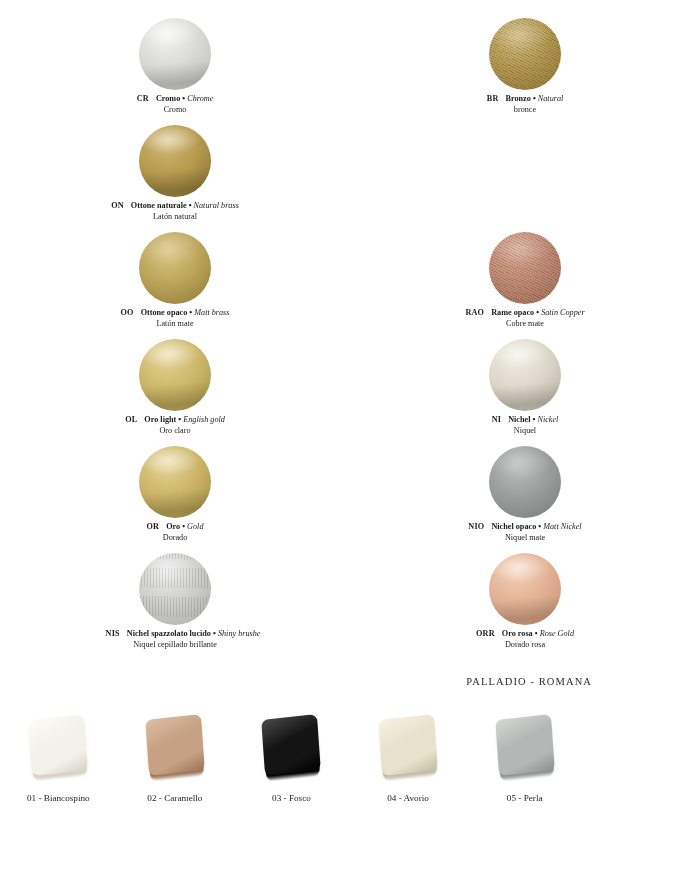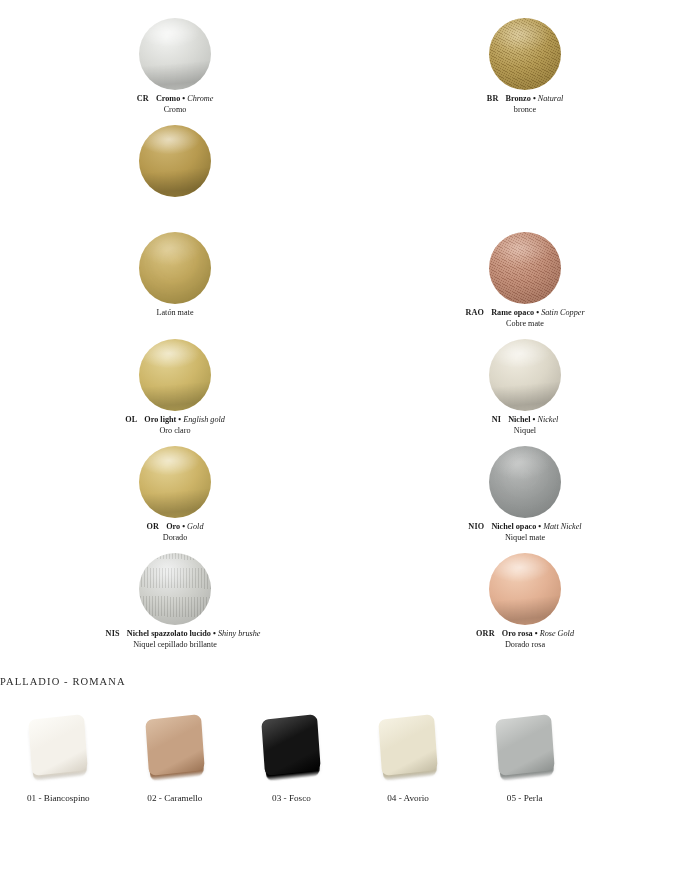--- a/index.html
+++ b/index.html
@@ -88,21 +88,21 @@
 
   
   .fin-col.clip .fin-line1 { position: relative; left: 8px; }
 
   
   .palladio-title {
     position: absolute;
     top: 676px;
     left: 0;
     width: 592px;
-    text-align: left;
+    text-align: right;
     font-size: 10.5px;
     letter-spacing: 1.1px;
     color: #2b2b2b;
   }
   .tiles {
     position: absolute;
     top: 706px;
     left: 0;
     width: 700px;
     display: flex;
@@ -182,32 +182,41 @@
   </div>
 
   <div class="fin-row">
     <div class="fin-col">
       <div class="sphere-wrap">
         <div class="sphere" style="background: radial-gradient(circle at 38% 26%, rgb(207, 182, 114) 0%, rgb(183, 154, 79) 46%, rgb(126, 106, 45) 100%);">
           <div class="brush" style="background: none;"></div>
           <div class="gloss" style="background: radial-gradient(62% 30% at 42% 20%, rgba(255, 255, 255, 0.55) 0%, rgba(255, 255, 255, 0) 70%), linear-gradient(175deg, rgba(255, 255, 255, 0) 62%, rgba(0, 0, 0, 0.16) 88%, rgba(0, 0, 0, 0.05) 100%);"></div>
         </div>
       </div>
+      <div class="fin-label">
+        <div class="fin-line1">
+          <span class="fin-code">ON</span><span class="fin-it">Ottone naturale</span> <span class="fin-sep">•</span> <span class="fin-en">Natural brass</span>
+        </div>
+        <div class="fin-line2">Latón natural</div>
+      </div>
     </div>
   </div>
 
   <div class="fin-row">
     <div class="fin-col">
       <div class="sphere-wrap">
         <div class="sphere" style="background: radial-gradient(circle at 38% 26%, rgb(220, 198, 132) 0%, rgb(195, 169, 93) 46%, rgb(147, 128, 58) 100%);">
           <div class="brush" style="background: radial-gradient(circle at 50% 40%, rgba(255, 255, 255, 0.1) 0%, rgba(0, 0, 0, 0.05) 80%); opacity: 0.8;"></div>
           <div class="gloss" style="background: radial-gradient(60% 34% at 44% 22%, rgba(255, 255, 255, 0.22) 0%, rgba(255, 255, 255, 0) 72%);"></div>
         </div>
       </div>
       <div class="fin-label">
+        <div class="fin-line1">
+          <span class="fin-code">OO</span><span class="fin-it">Ottone opaco</span> <span class="fin-sep">•</span> <span class="fin-en">Matt brass</span>
+        </div>
         <div class="fin-line2">Latón mate</div>
       </div>
     </div>
     <div class="fin-col">
       <div class="sphere-wrap">
         <div class="sphere" style="background: radial-gradient(circle at 38% 26%, rgb(215, 171, 150) 0%, rgb(192, 141, 119) 46%, rgb(154, 107, 87) 100%);">
           <div class="brush" style="background: repeating-linear-gradient(28deg, rgb(154, 107, 87) 0px, rgb(154, 107, 87) 0.6px, rgba(255, 255, 255, 0) 0.6px, rgba(255, 255, 255, 0) 2.4px); opacity: 0.38;"></div>
           <div class="gloss" style="background: radial-gradient(60% 34% at 44% 22%, rgba(255, 255, 255, 0.22) 0%, rgba(255, 255, 255, 0) 72%);"></div>
         </div>
       </div>

